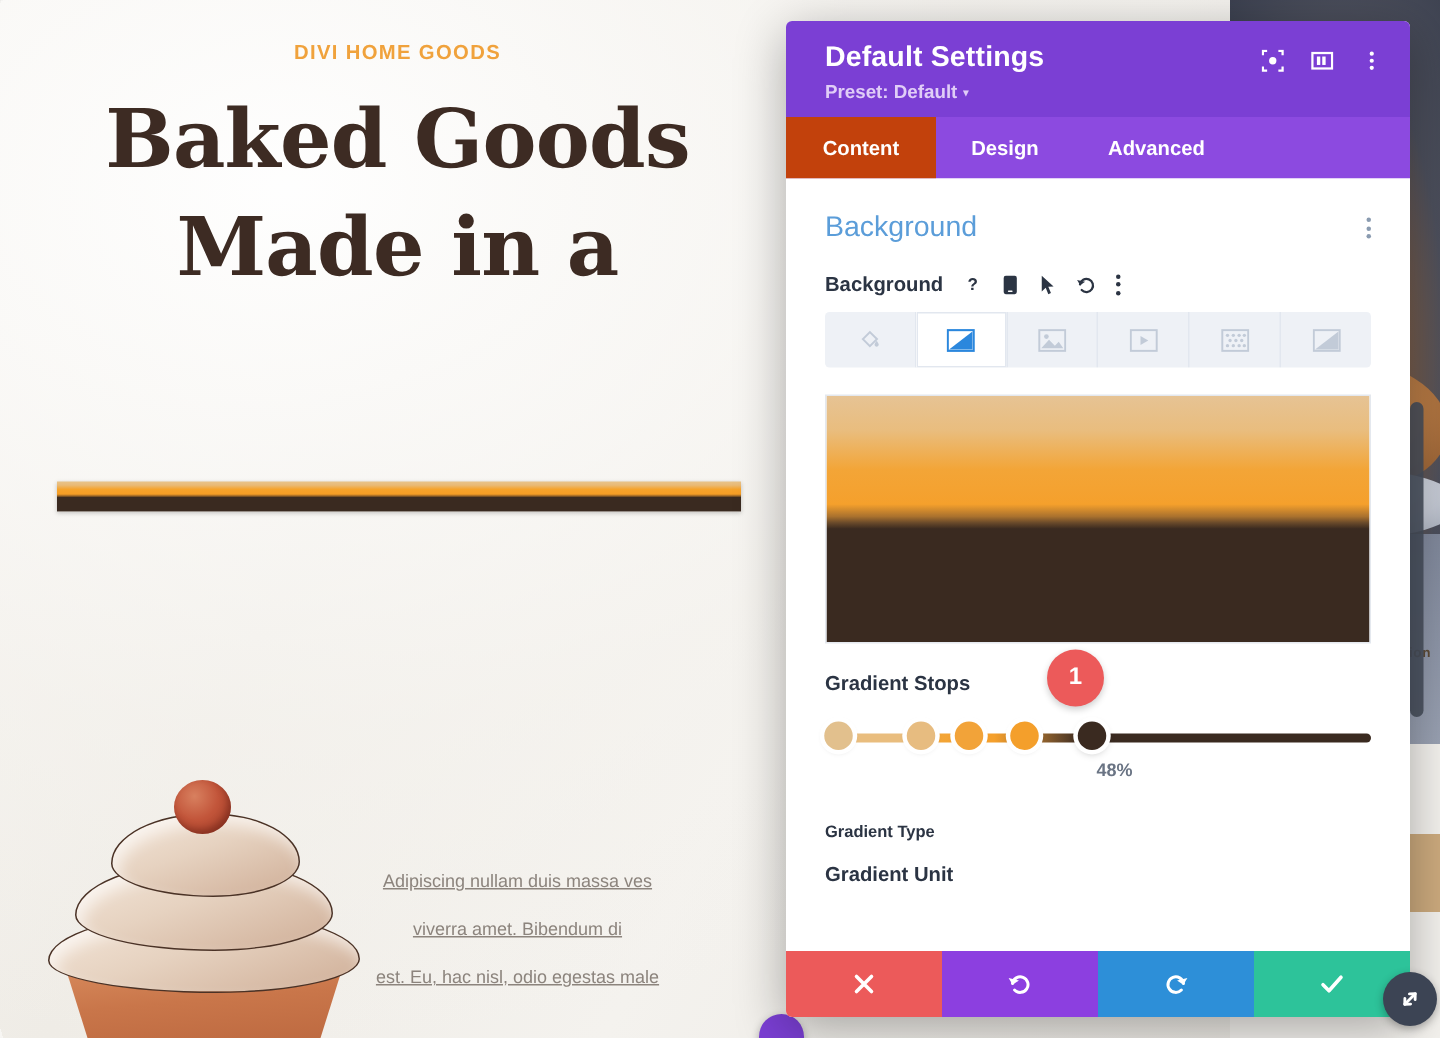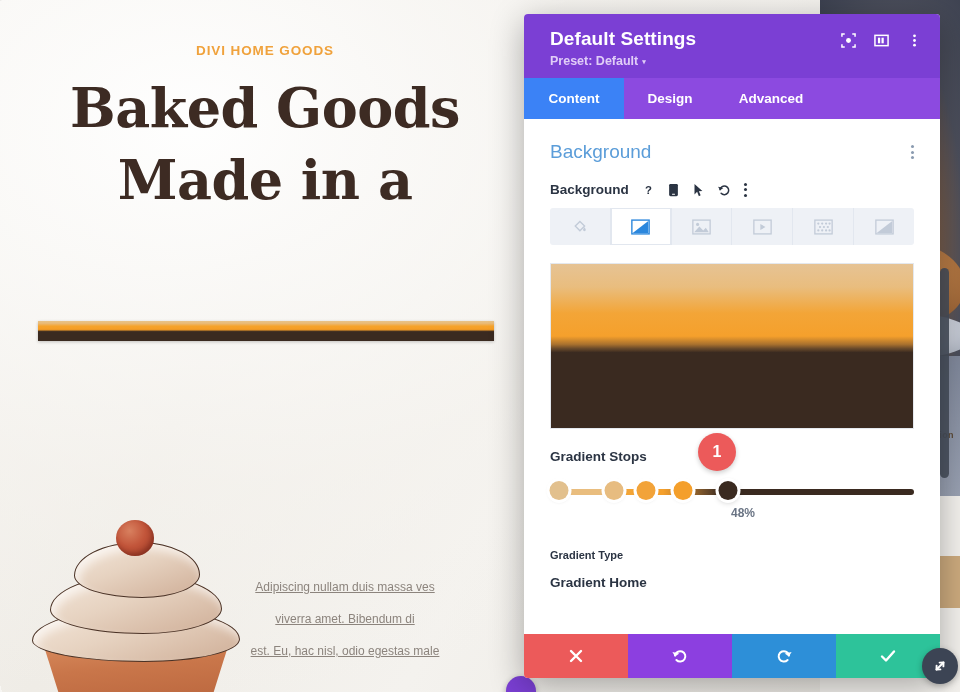--- a/index.html
+++ b/index.html
@@ -26,21 +26,21 @@
       linear-gradient(160deg, rgba(0,0,0,.025) 0 1px, transparent 1px 96px),
       linear-gradient(35deg, rgba(0,0,0,.02) 0 1px, transparent 1px 210px),
       linear-gradient(200deg, rgba(255,255,255,.45) 0 2px, transparent 2px 250px);
     opacity:.85; pointer-events:none;
   }
 
   
   #hero { position:absolute; left:0; top:0; width:530px; }
   #eyebrow {
     text-align:center; color:#f0a23c; font-weight:bold;
-    font-size:13.5px; letter-spacing:.9px; margin-top:43px;
+    font-size:13.5px; letter-spacing:.9px; margin-top:27px;
   }
   #hero-title {
     text-align:center; color:#3d2b23;
     font-family:"DejaVu Serif", serif;
     font-size:54px; line-height:72px; font-weight:bold;
     letter-spacing:-.5px; margin-top:14px;
   }
 
   
   #divider-wrap { position:absolute; left:38px; top:321px; width:456px; }
@@ -158,21 +158,21 @@
   #preset-caret { font-size:7px; position:relative; top:1px; }
   #header-icons { display:flex; align-items:center; gap:18px; padding-top:5px; }
   .hicon { width:15px; height:15px; cursor:pointer; }
 
   #tabs { background:#8c4ae0; display:flex; height:41px; }
   .tab {
     color:#fff; font-size:13.5px; font-weight:bold;
     display:flex; align-items:center; justify-content:center;
     cursor:pointer; height:100%;
   }
-  .tab.active { background:#3b82f6; }
+  .tab.active { background:#c2410c; }
   #tab-content { width:100px; }
   #tab-design  { width:92px; }
   #tab-advanced{ width:110px; }
 
   #modal-body { flex:1; overflow:hidden; position:relative; background:#fff; padding:0 26px; }
 
   #bg-section-head {
     display:flex; align-items:center; justify-content:space-between;
     padding-top:22px;
   }
@@ -449,21 +449,21 @@
       <div class="stop-dot" style="left:2.5%;  background:#e2c08d;"></div>
       <div class="stop-dot" style="left:17.5%; background:#e7bc80;"></div>
       <div class="stop-dot" style="left:26.5%; background:#f2a339;"></div>
       <div class="stop-dot" style="left:36.5%; background:#f49f2b;"></div>
       <div class="stop-dot selected" style="left:49%; background:#3a2a20;"></div>
       <div id="stop-value">48%</div>
     </div>
 
     <div id="gtype-label">Gradient Type</div>
 
-    <div id="clipped-row">Gradient Home</div>
+    <div id="clipped-row">Gradient Unit</div>
   </div>
 
   <div id="modal-footer">
     <div class="foot-btn" id="btn-cancel">
       <svg width="16" height="16" viewBox="0 0 16 16">
           <path d="M3 3 L13 13 M13 3 L3 13" stroke="#fff" stroke-width="2.4" stroke-linecap="round"></path>
         </svg>
     </div>
     <div class="foot-btn" id="btn-undo">
       <svg width="18" height="18" viewBox="0 0 18 18">

